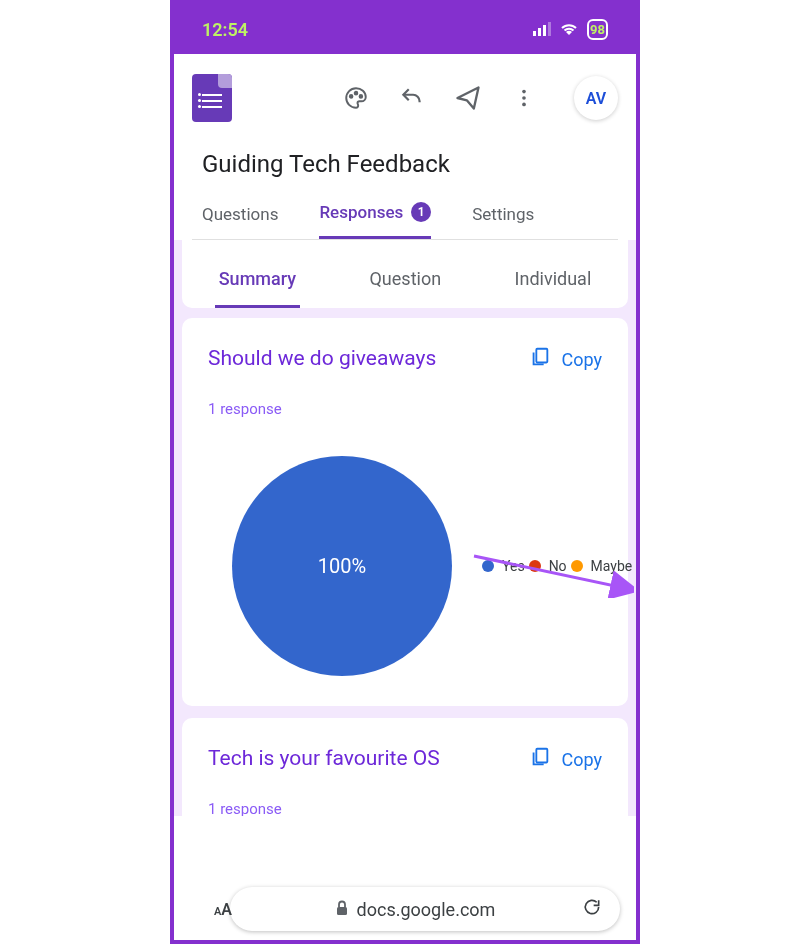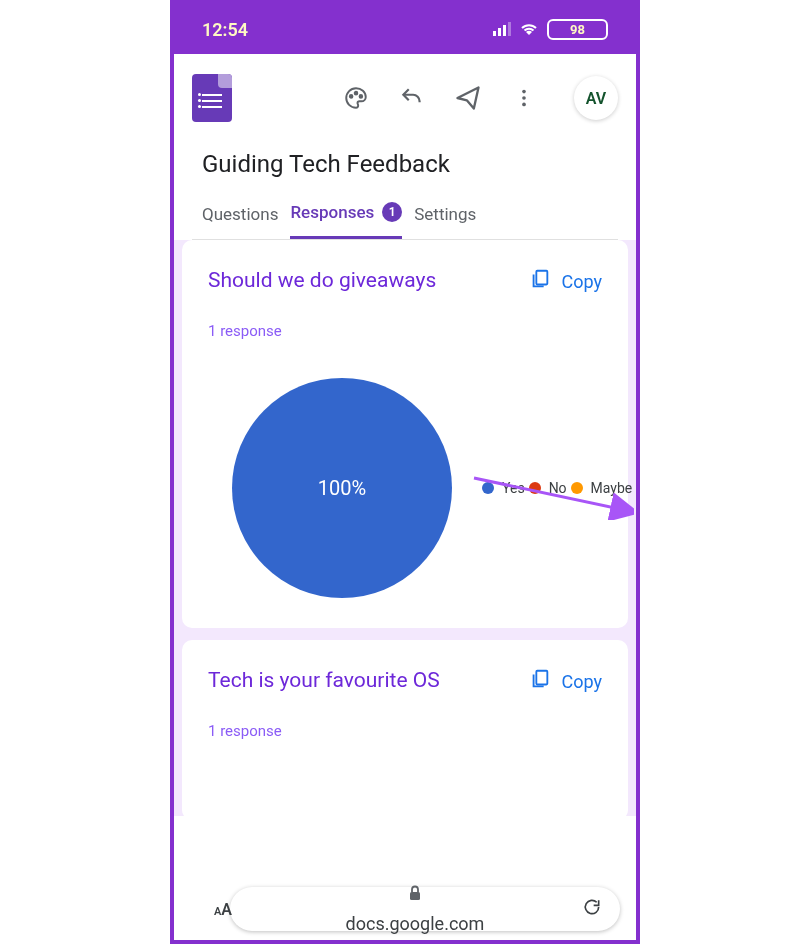--- a/index.html
+++ b/index.html
@@ -1,34 +1,34 @@
 <!DOCTYPE html>
 <html><head>
 <meta charset="utf-8">
 <style>
   * { box-sizing: border-box; margin: 0; padding: 0; font-family: -apple-system, Roboto, Arial, sans-serif; }
   body { background: #fff; display: flex; justify-content: center; }
   .device { width: 470px; height: 944px; background: #fff; border: 4px solid #8430ce; position: relative; overflow: hidden; margin-top: 0; }
   
-  .status-bar { height: 50px; background: #8430ce; color: #fef9c3; display: flex; align-items: center; justify-content: space-between; padding: 0 28px; font-weight: 600; font-size: 18px; }
+  .status-bar { height: 50px; background: #8430ce; color: #bef264; display: flex; align-items: center; justify-content: space-between; padding: 0 28px; font-weight: 600; font-size: 18px; }
   .status-right { display: flex; align-items: center; gap: 8px; }
-  .battery-box { border: 2px solid #fff; border-radius: 6px; padding: 1px 21px; font-size: 13px; font-weight: 700; text-align: center; }
+  .battery-box { border: 2px solid #fff; border-radius: 6px; padding: 1px 1px; font-size: 13px; font-weight: 700; text-align: center; }
   
   .app-header { background: #fff; padding: 20px 18px 0 18px; }
   .toolbar { display: flex; align-items: center; gap: 28px; }
   .forms-logo { width: 40px; height: 48px; background: #673ab7; border-radius: 4px 4px 4px 4px; position: relative; }
   .forms-logo::before { content:""; position:absolute; top:0; right:0; width:14px; height:14px; background:#b39ddb; border-radius: 0 4px 0 4px; }
   .forms-logo-lines { position:absolute; left:10px; top:20px; width:20px; height:2px; background:#fff; box-shadow: 0 6px 0 #fff, 0 12px 0 #fff; }
   .forms-logo-dots { position:absolute; left:6px; top:19px; width:3px; height:3px; background:#fff; border-radius:50%; box-shadow: 0 6px 0 #fff, 0 12px 0 #fff; }
   .toolbar-spacer { flex: 1; }
   .tb-icon { color: #5f6368; cursor: pointer; display:flex; align-items:center; justify-content:center; width:28px; height:28px; }
-  .avatar { width: 44px; height: 44px; border-radius: 50%; background: #fff; box-shadow: 0 1px 4px rgba(0,0,0,0.2); display:flex; align-items:center; justify-content:center; font-weight:600; font-size:16px; color:#14532d; margin-left:8px; }
+  .avatar { width: 44px; height: 44px; border-radius: 50%; background: #fff; box-shadow: 0 1px 4px rgba(0,0,0,0.2); display:flex; align-items:center; justify-content:center; font-weight:600; font-size:16px; color:#1d4ed8; margin-left:8px; }
   .form-title { font-size: 24px; color: #202124; margin: 28px 8px 18px 10px; }
   
-  .main-tabs { display:flex; gap: 12px; padding: 0 10px; border-bottom: 1px solid #e0e0e0; }
+  .main-tabs { display:flex; gap: 41px; padding: 0 10px; border-bottom: 1px solid #e0e0e0; }
   .main-tab { padding: 6px 0 14px 0; color: #5f6368; font-size: 17px; display:flex; align-items:center; gap:8px; cursor:pointer; }
   .main-tab.active { color: #673ab7; font-weight: 500; border-bottom: 3px solid #673ab7; }
   .badge { background:#673ab7; color:#fff; border-radius:50%; width:20px; height:20px; font-size:12px; display:flex; align-items:center; justify-content:center; font-weight:600; }
   
   .body-content { background: #f3e8fd; padding: 0 4px 0 4px; height: calc(100% - 50px - 248px - 62px); overflow: hidden; }
   .sub-tabs-card { background:#fff; border-radius: 0 0 10px 10px; padding: 22px 0 0 0; margin: 0 4px 10px 4px; }
   .sub-tabs { display:flex; justify-content: space-around; }
   .sub-tab { padding: 6px 4px 16px 4px; font-size:18px; color:#5f6368; cursor:pointer; }
   .sub-tab.active { color:#673ab7; font-weight:500; border-bottom: 3px solid #673ab7; }
   
@@ -42,21 +42,21 @@
   .pie { width:220px; height:220px; border-radius:50%; }
   .pie-label { position:absolute; top:50%; left:50%; transform:translate(-50%,-50%); color:#fff; font-size:20px; }
   .legend { display:flex; flex-direction:row; gap:4px; font-size:14px; color:#3c4043; }
   .legend-row { display:flex; align-items:center; gap:8px; }
   .swatch { width:12px; height:12px; border-radius:50%; }
   
   .arrow { position:absolute; }
   
   .browser-bar { position:absolute; bottom:0; left:16px; right:0; height:62px; background:#fff; display:flex; align-items:center; justify-content:center; padding: 0 10px; }
   .url-pill { flex:1; margin:0 6px 0 30px; height:44px; border-radius:22px; background:#fff; box-shadow: 0 1px 4px rgba(0,0,0,0.25); display:flex; align-items:center; justify-content:space-between; padding: 0 18px; }
-  .url-center { display:flex; align-items:center; gap:8px; color:#3c4043; font-size:18px;flex-direction:column; }
+  .url-center { display:flex; align-items:center; gap:8px; color:#3c4043; font-size:18px; }
   .aa { font-weight:600; color:#3c4043; font-size:16px; position:absolute; left:24px; }
   .aa small { font-size:11px; }
 </style>
 </head>
 <body>
 
 <div class="device">
 
   <div class="status-bar">
     <span>12:54</span>
@@ -129,20 +129,27 @@
         <span class="badge">1</span>
       </div>
       <div class="main-tab">
         <span>Settings</span>
       </div>
     </div>
   </div>
 
   <div class="body-content">
 
+    <div class="sub-tabs-card">
+      <div class="sub-tabs">
+        <div class="sub-tab active"><span>Summary</span></div>
+        <div class="sub-tab"><span>Question</span></div>
+        <div class="sub-tab"><span>Individual</span></div>
+      </div>
+    </div>
 
     <div class="card">
       <div class="card-head">
         <div class="card-title">Should we do giveaways</div>
         <div class="copy-btn">
           <span>
             <svg width="22" height="22" viewBox="0 0 24 24" fill="none" stroke="#1a73e8" stroke-width="2">
                 <rect x="8" y="3" width="12" height="15" rx="1"></rect>
                 <path d="M5 7 v13 h11"></path>
               </svg>

